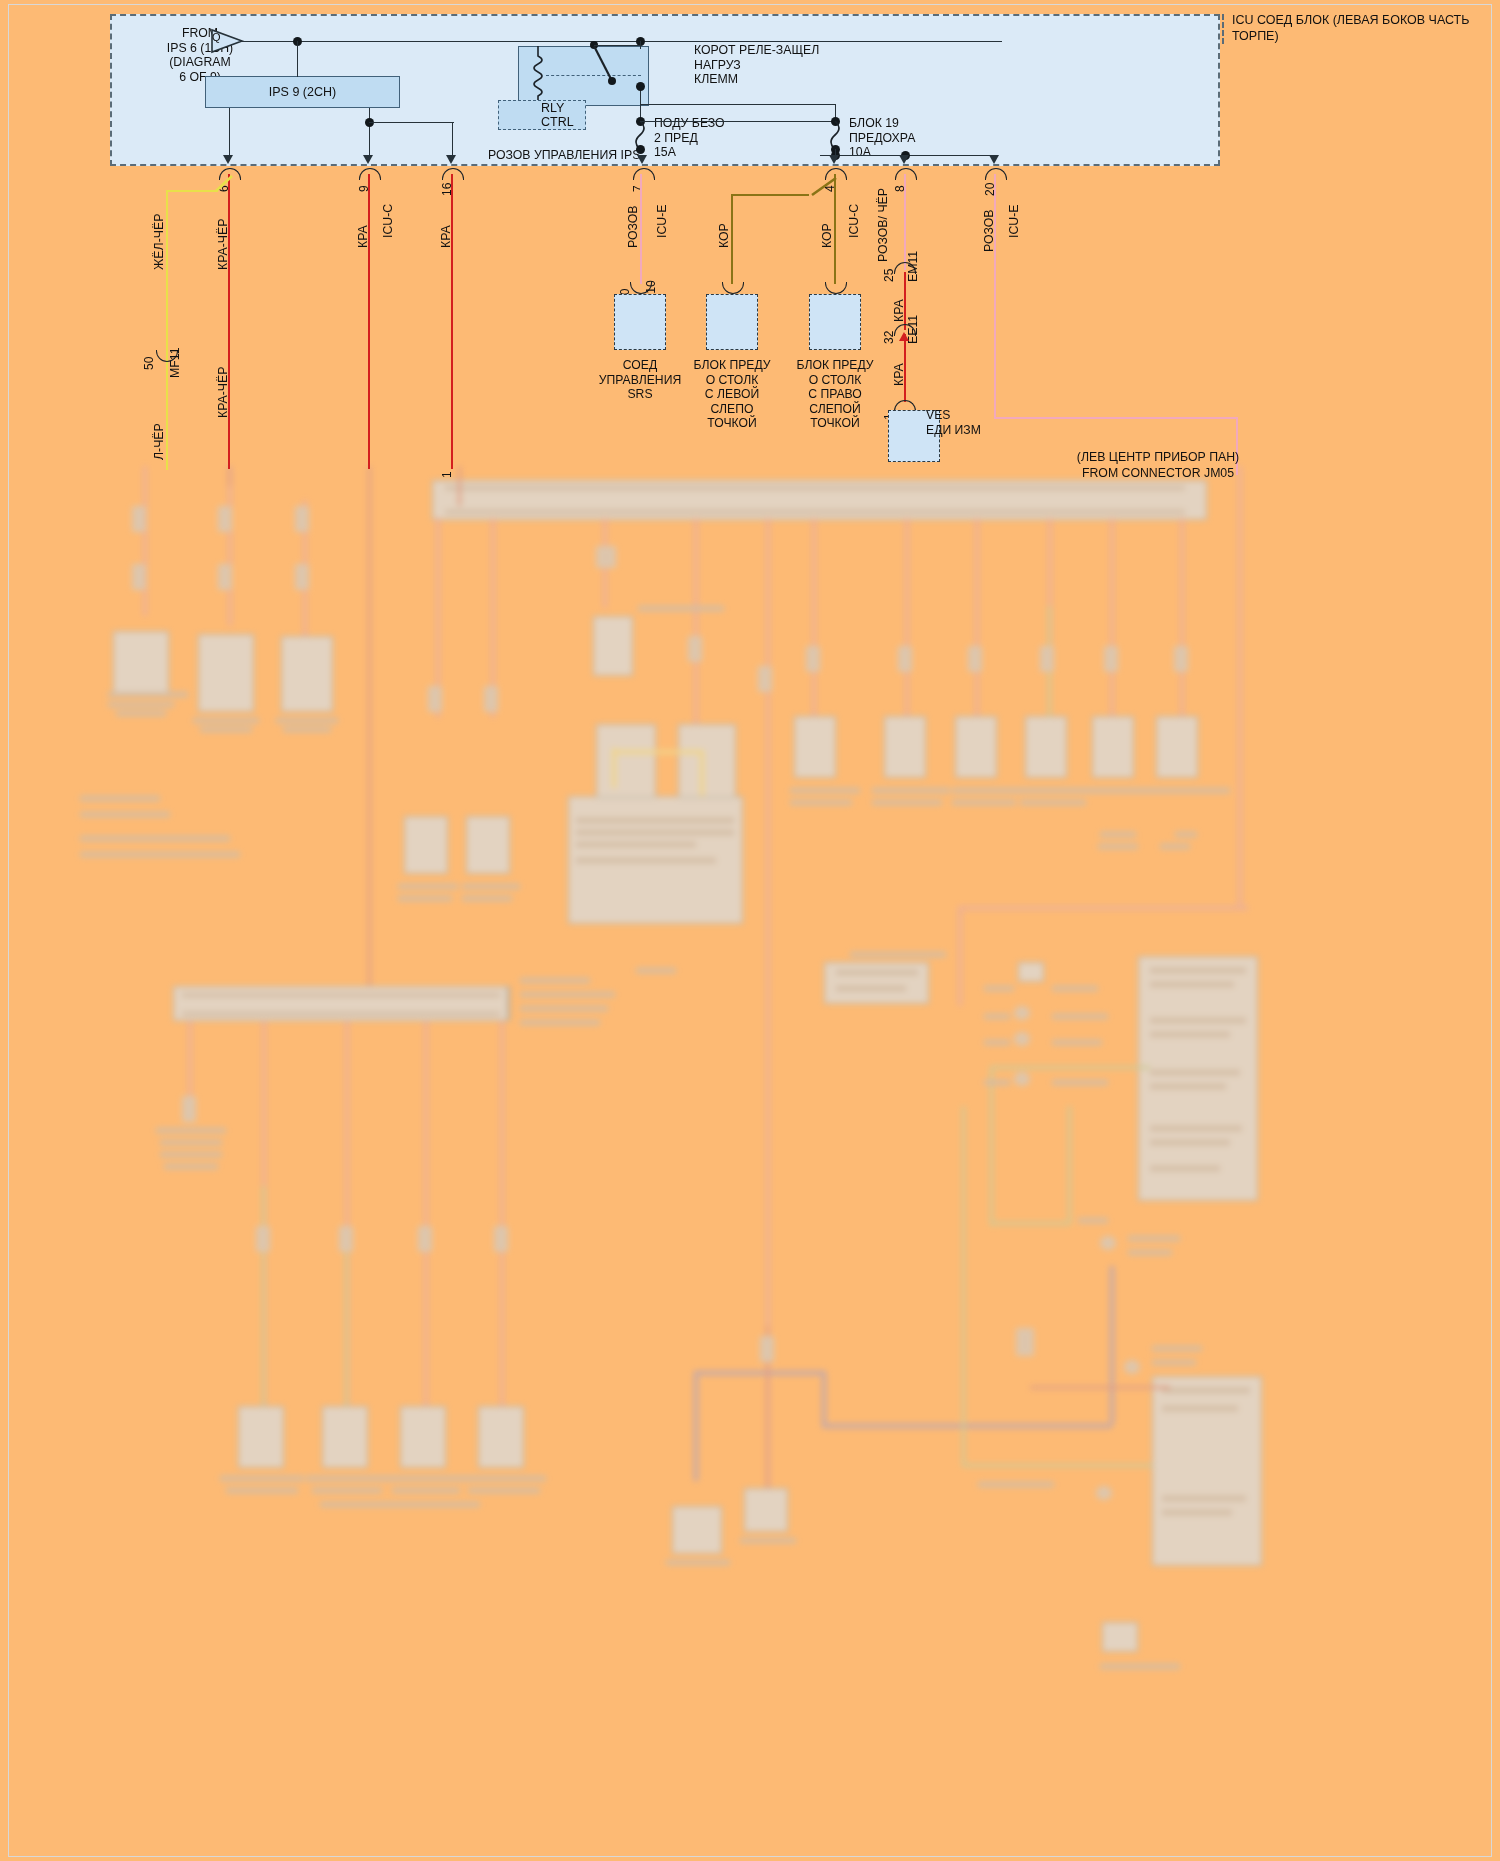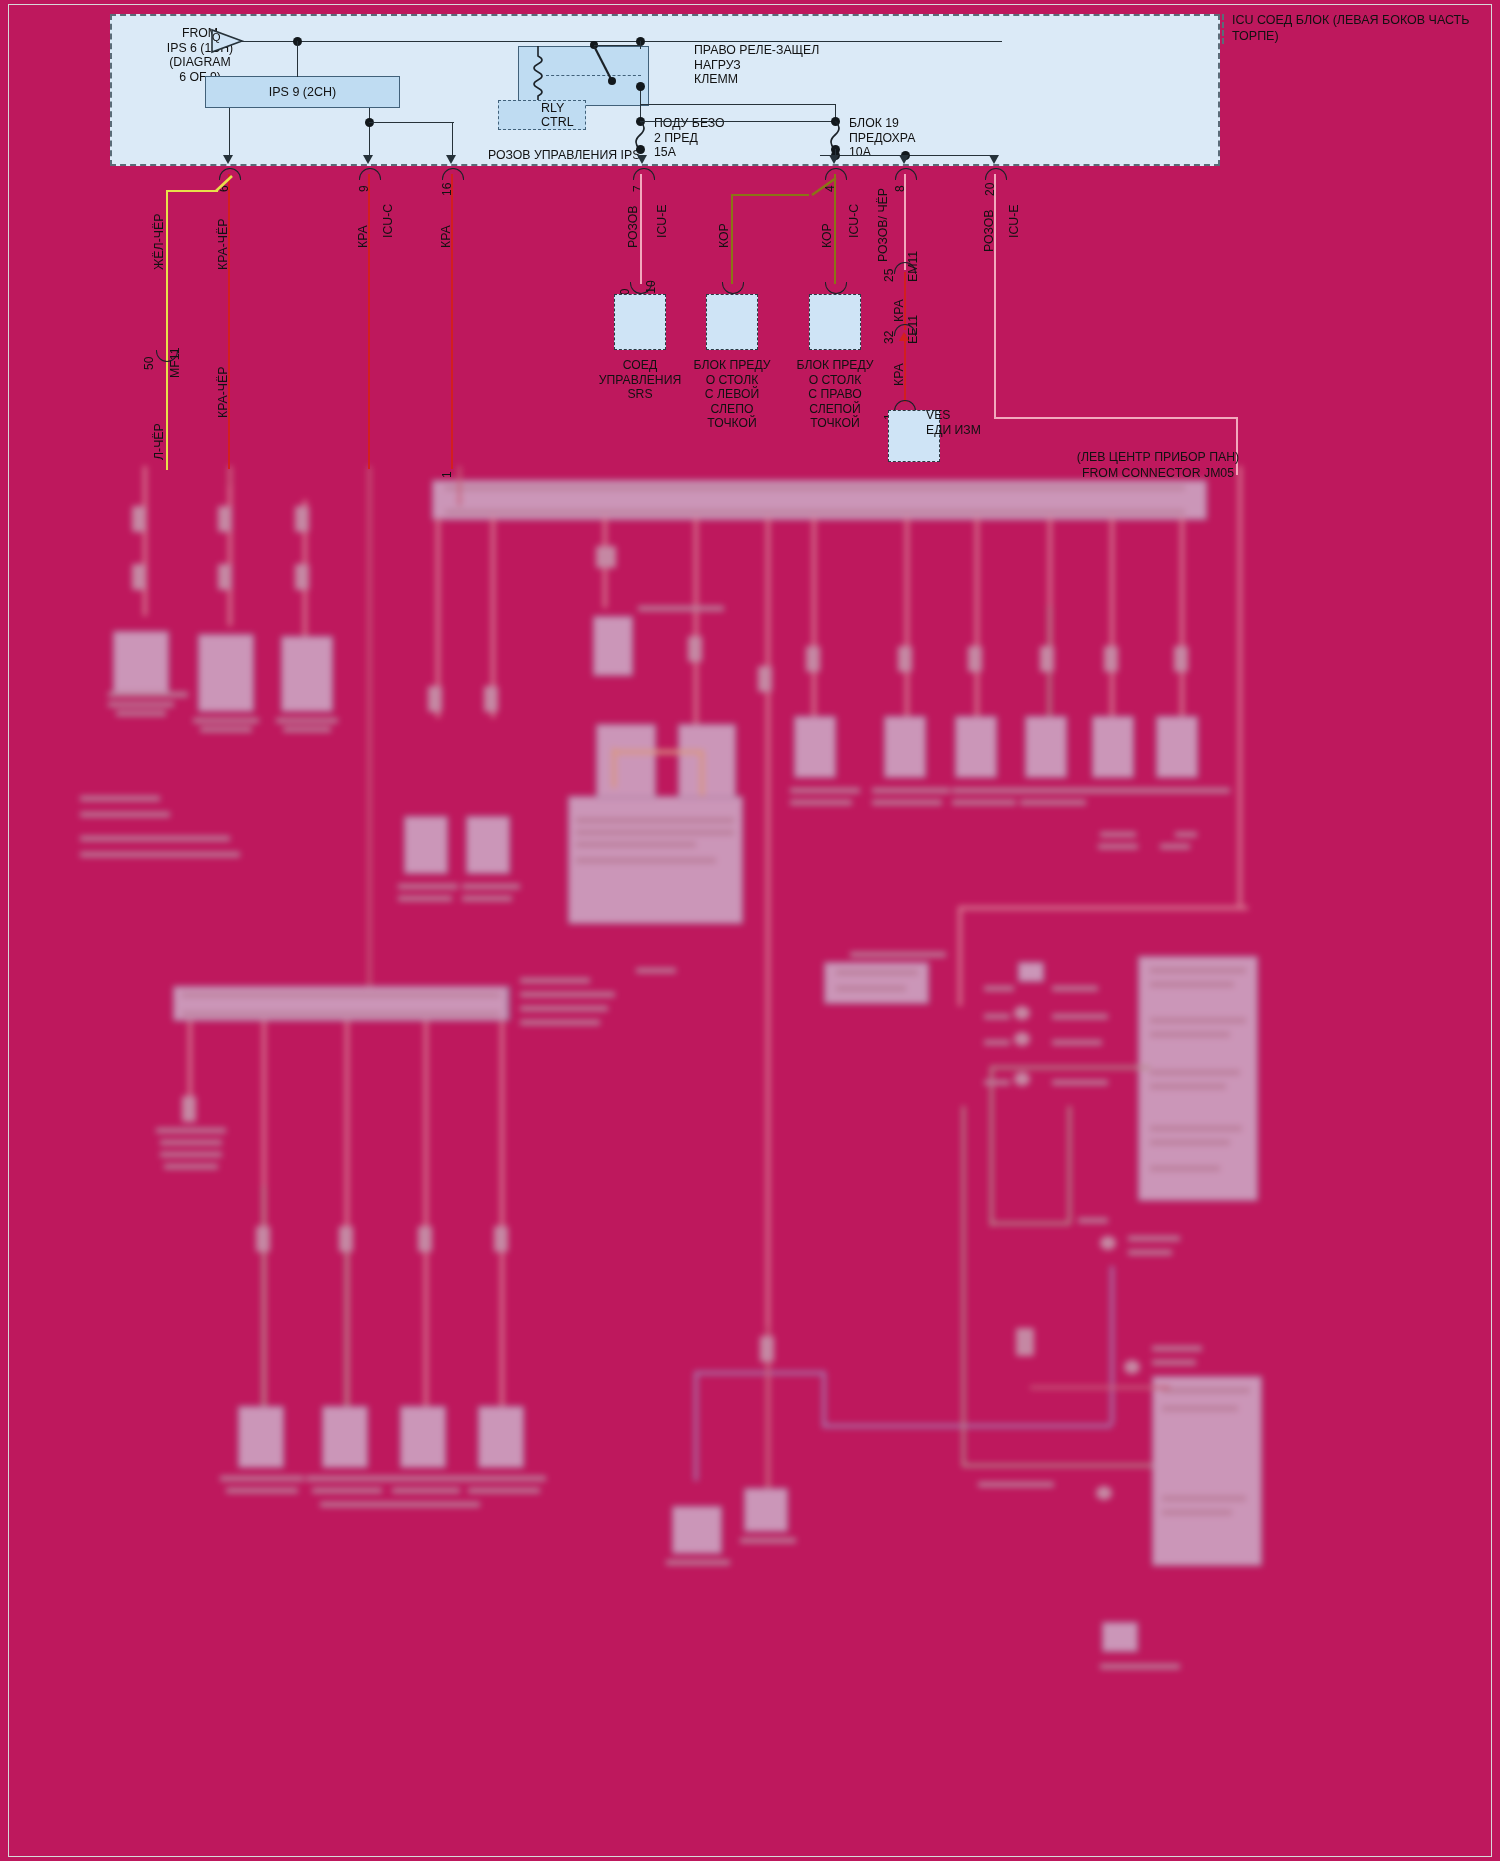--- a/index.html
+++ b/index.html
@@ -1,18 +1,18 @@
 <!DOCTYPE html>
 <html><head>
 <meta charset="utf-8">
 <style>
   html,body{margin:0;padding:0;background:#ffffff;}
   body{width:1500px;height:1861px;position:relative;font-family:"Liberation Sans",sans-serif;overflow:hidden;}
 
-  #page{position:absolute;left:0;top:0;width:1500px;height:1861px;background:#be185d;}
+  #page{position:absolute;left:0;top:0;width:1500px;height:1861px;background:#fdba74;}
 
   
   .page-frame{position:absolute;left:8px;top:4px;width:1484px;height:1853px;border:1px solid #d8d8d8;box-sizing:border-box;}
 
   
   .icu-box{position:absolute;left:110px;top:14px;width:1110px;height:152px;
            background:#dbeaf7;border:2px dashed #5a6c78;box-sizing:border-box;}
   .icu-caption{position:absolute;left:1232px;top:12px;width:250px;font-size:12.5px;color:#111;line-height:16px;}
   .icu-caption .bar{position:absolute;left:-10px;top:2px;width:0;height:30px;border-left:2px dashed #5a6c78;}
 
@@ -347,21 +347,21 @@
 
   <div class="dot" style="left:590px;top:41px;width:8px;height:8px;"></div>
   <svg style="position:absolute;left:586px;top:41px;" width="32" height="46">
     <line x1="8" y1="5" x2="26" y2="40" stroke="#1b2228" stroke-width="2.2"></line>
   </svg>
   <div class="dot" style="left:608px;top:77px;width:8px;height:8px;"></div>
 
   <div class="wv k-blk" style="left:640px;top:41px;height:8px;"></div>
   <div class="wh k-blkh" style="left:594px;top:45px;width:48px;"></div>
 
-  <div class="lbl" style="left: 694px; top: 43px; width: 190px; white-space: pre-line;">ПРАВО РЕЛЕ-ЗАЩЕЛ
+  <div class="lbl" style="left: 694px; top: 43px; width: 190px; white-space: pre-line;">КОРОТ РЕЛЕ-ЗАЩЕЛ
 НАГРУЗ
 КЛЕММ</div>
 
   <div class="wv k-blk" style="left:538px;top:106px;height:8px;"></div>
   <div class="blk dash rlyctrl">RLY CTRL</div>
   <div class="lbl" style="left:488px;top:148px;">РОЗОВ УПРАВЛЕНИЯ IPS</div>
 
   <div class="wv k-blk" style="left:640px;top:86px;height:34px;"></div>
   <div class="dot" style="left:636px;top:82px;"></div>
   <div class="dot" style="left:636px;top:117px;"></div>

